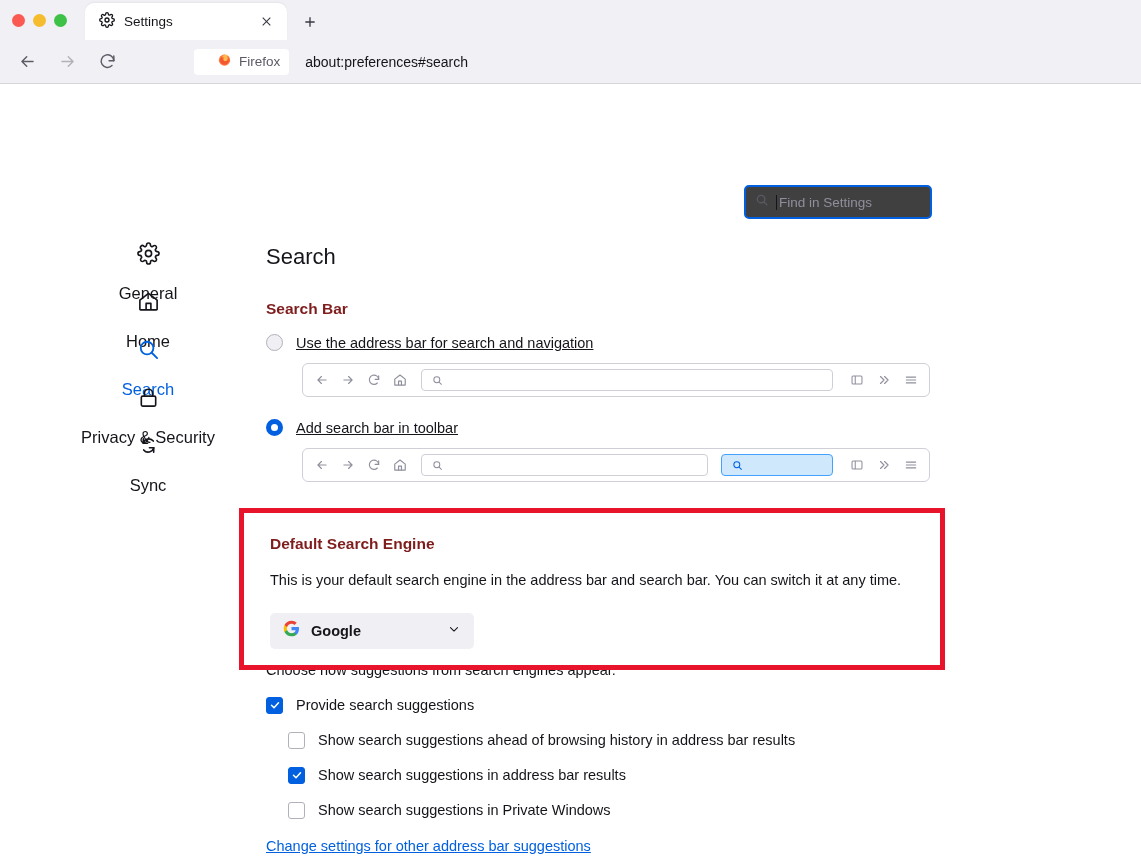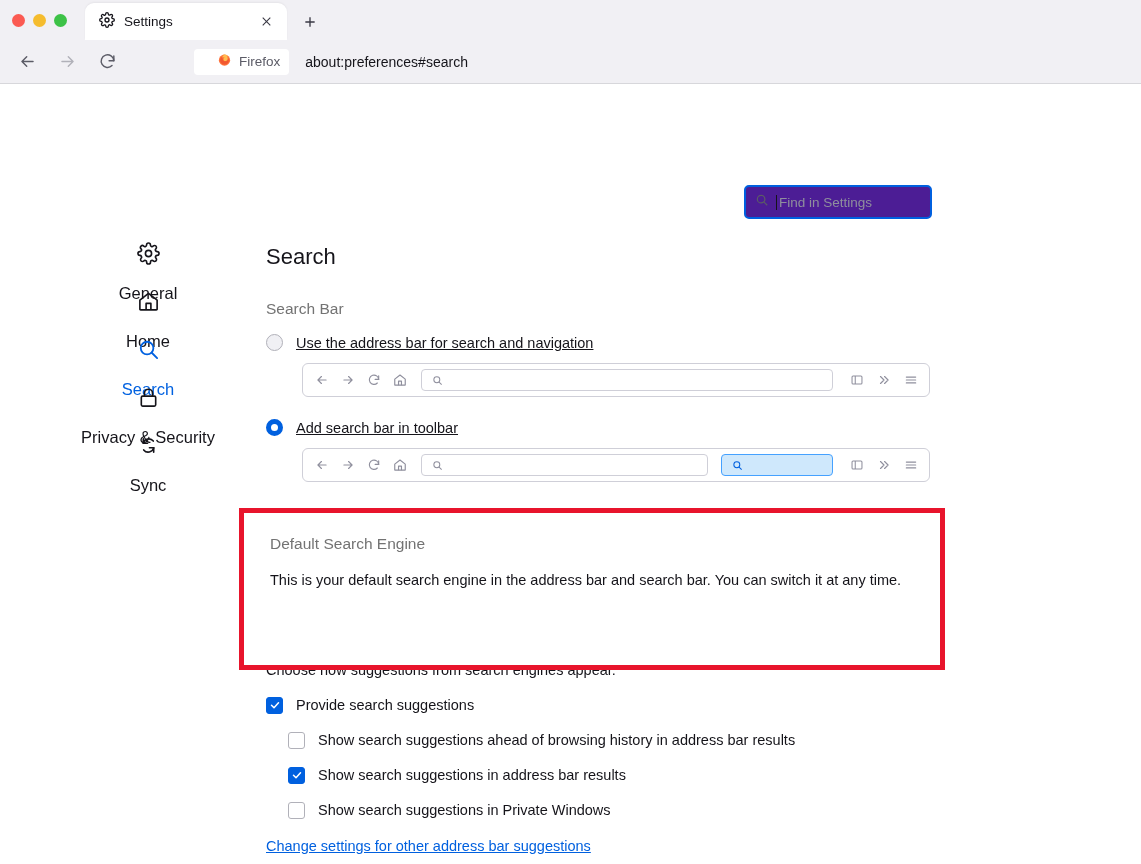--- a/index.html
+++ b/index.html
@@ -81,21 +81,21 @@
   .page { position: relative; height: 779px; background: #ffffff; }
 
   .findwrap {
     position: absolute; top: 101px; left: 744px;
     width: 188px; height: 34px;
   }
   .findbox {
     width: 100%; height: 100%;
     border: 2px solid #0060df;
     border-radius: 5px;
-    background: #4c1d95;
+    background: #404040;
     display: flex; align-items: center;
     padding: 0 9px;
     gap: 7px;
   }
   .findbox .ph {
     font-size: 13.5px; color: #8f8f9d;
     position: relative;
   }
   .caret {
     display: inline-block;
@@ -124,21 +124,21 @@
   .nav-item .nav-label { font-size: 16.5px; }
   .nav-item.active { color: #0061e0; }
   .nav-item.active .nav-label { color: #0061e0; }
 
   
   .main {
     position: absolute; left: 266px; top: 160px;
     width: 700px;
   }
   .page-title { font-size: 22px; font-weight: 400; color: #15141a; margin: 0 0 30px 0; }
-  h3.sec { font-size: 15.5px; font-weight: 400; margin: 0 0 16px 0; color: #737373; }
+  h3.sec { font-size: 15.5px; font-weight: 700; margin: 0 0 16px 0; color: #7f1d1d; }
   .desc { font-size: 14.5px; color: #15141a; margin: 0 0 14px 0; line-height: 1.65; }
 
   .radio-row { display: flex; align-items: center; gap: 13px; margin-bottom: 12px; text-decoration: underline; }
   .radio {
     width: 17px; height: 17px; border-radius: 50%;
     border: 1px solid #b1b1b9; background: #f0f0f4;
     flex: none;
   }
   .radio.checked {
     border: 5px solid #0060df; background: #ffffff;
@@ -500,16 +500,32 @@
       </div>
 
       <a class="link" href="#">Change settings for other address bar suggestions</a>
     </div>
   </div>
 
   <div class="highlight">
     <div class="hl-inner">
       <h3 class="sec">Default Search Engine</h3>
       <p class="desc" style="width:640px">This is your default search engine in the address bar and search bar. You can switch it at any time.</p>
+      <div class="engine-btn">
+        <span>
+          <svg width="17" height="17" viewBox="0 0 48 48">
+            <path fill="#4285F4" d="M45.1 24.5c0-1.6-.1-3.2-.4-4.7H24v8.9h11.9c-.5 2.8-2.1 5.1-4.4 6.7v5.6h7.1c4.2-3.8 6.5-9.5 6.5-16.5z"></path>
+            <path fill="#34A853" d="M24 46c5.9 0 10.9-2 14.6-5.3l-7.1-5.6c-2 1.3-4.5 2.1-7.5 2.1-5.8 0-10.7-3.9-12.4-9.1H4.2v5.8C7.9 41.3 15.4 46 24 46z"></path>
+            <path fill="#FBBC05" d="M11.6 28.1c-.4-1.3-.7-2.7-.7-4.1s.2-2.8.7-4.1v-5.8H4.2A22 22 0 0 0 2 24c0 3.6.9 6.9 2.2 9.9l7.4-5.8z"></path>
+            <path fill="#EA4335" d="M24 10.8c3.2 0 6.1 1.1 8.4 3.3l6.3-6.3C34.9 4.2 29.9 2 24 2 15.4 2 7.9 6.7 4.2 14l7.4 5.8c1.7-5.2 6.6-9 12.4-9z"></path>
+          </svg>
+        </span>
+        <span class="engine-name">Google</span>
+        <span>
+          <svg width="14" height="14" viewBox="0 0 24 24" stroke="#15141a" stroke-width="1.8" fill="none" stroke-linecap="round" stroke-linejoin="round">
+              <path d="M6 9.5l6 6 6-6"></path>
+            </svg>
+        </span>
+      </div>
     </div>
   </div>
 
 </div>
 
 </body></html>

